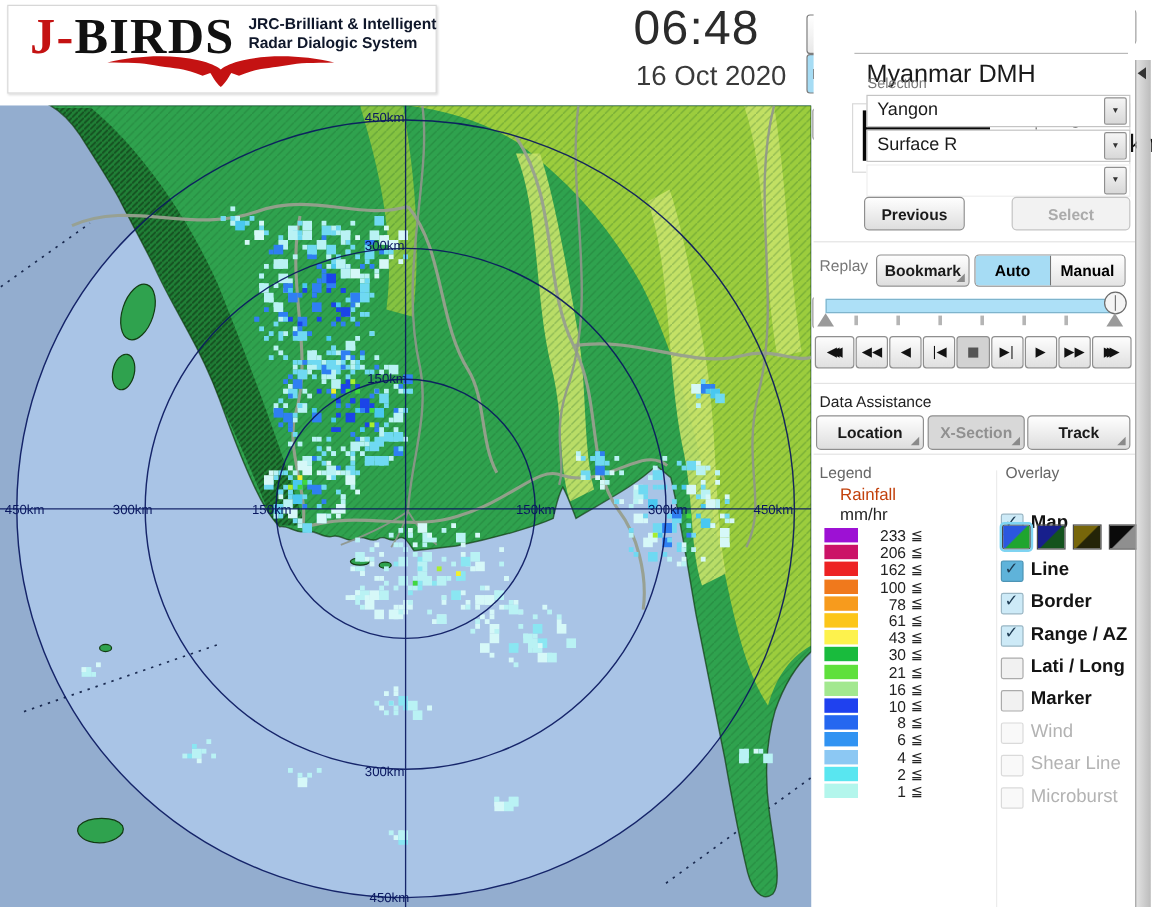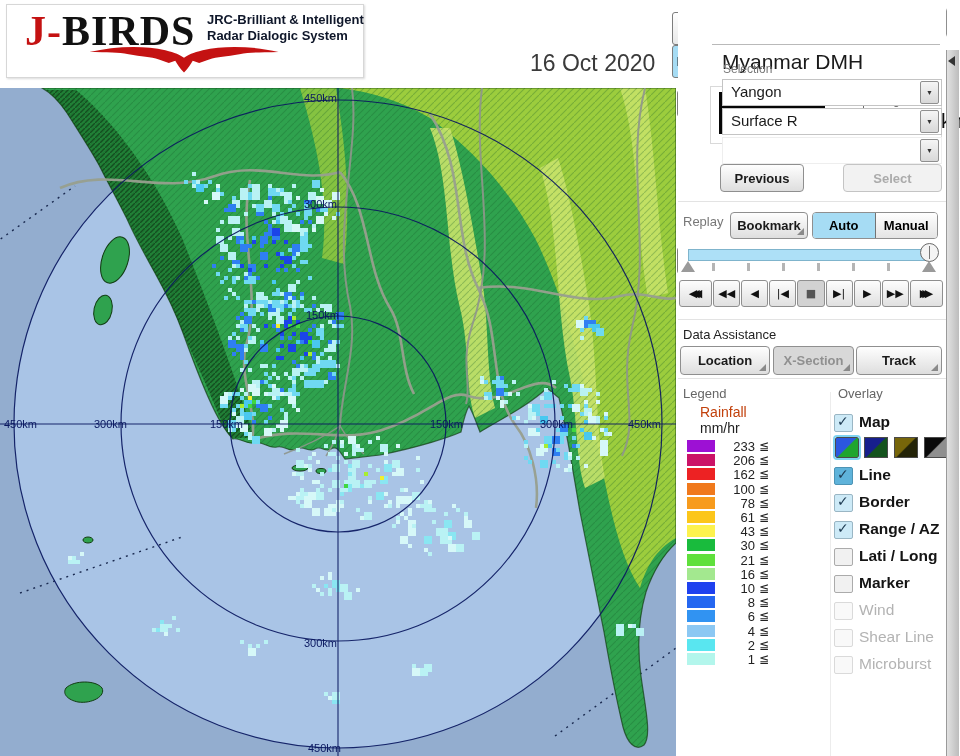--- a/index.html
+++ b/index.html
@@ -1065,20 +1065,21 @@
 
   <div id="logo-box" class="abs">
     <div id="logo-title" class="abs"><span class="red">J-</span><span>BIRDS</span></div>
     <div class="tagline abs" style="top:8px;">JRC-Brilliant &amp; Intelligent</div>
     <div class="tagline abs" style="top:24px;">Radar  Dialogic  System</div>
     <svg id="eagle" class="abs" width="326" height="28" viewBox="0 0 330 48">
       <path fill="#c41212" d="M3,12 C45,2 95,0 133,9 C150,13 158,17 165,22 C172,17 180,13 197,9 C235,0 285,2 327,12 C295,13 278,12 260,16 C238,20 222,20 208,25 C202,27 197,29 191,31 L180,27 C176,33 173,40 165,47 C157,40 154,33 150,27 L139,31 C133,29 128,27 122,25 C108,20 92,20 70,16 C52,12 35,13 3,12 Z"></path>
     </svg>
   </div>
 
+  <div id="clock-time" class="abs">06:48</div>
   <div id="clock-date" class="abs">16 Oct 2020</div>
   <div id="tz-utc" class="tz-btn abs">
       <span>UTC</span>
     </div>
   <div id="tz-mmt" class="tz-btn abs">
       <span>MMT</span>
     </div>
 
   <div class="tool-btn abs active" style="left:781px;">
     <svg width="17" height="17" viewBox="0 0 16 16">
@@ -1286,21 +1287,21 @@
           <div class="legend-val">2</div>
           <div class="legend-cmp">≦</div>
         </div>
         <div class="legend-row" style="top: 213px;">
           <div class="legend-swatch" style="background: rgb(179, 246, 236);"></div>
           <div class="legend-val">1</div>
           <div class="legend-cmp">≦</div>
         </div>
       </div>
     <div id="overlay-rows" class="abs">
-        <div class="ov-row" style="top: 4px;">
+        <div class="ov-row" style="top: 18px;">
           <div class="cbx checked"></div>
           <div class="ov-lab">Map</div>
         </div>
         <div class="ov-row" style="top: 57px;">
           <div class="cbx checked dark"></div>
           <div class="ov-lab">Line</div>
         </div>
         <div class="ov-row" style="top: 84px;">
           <div class="cbx checked"></div>
           <div class="ov-lab">Border</div>

